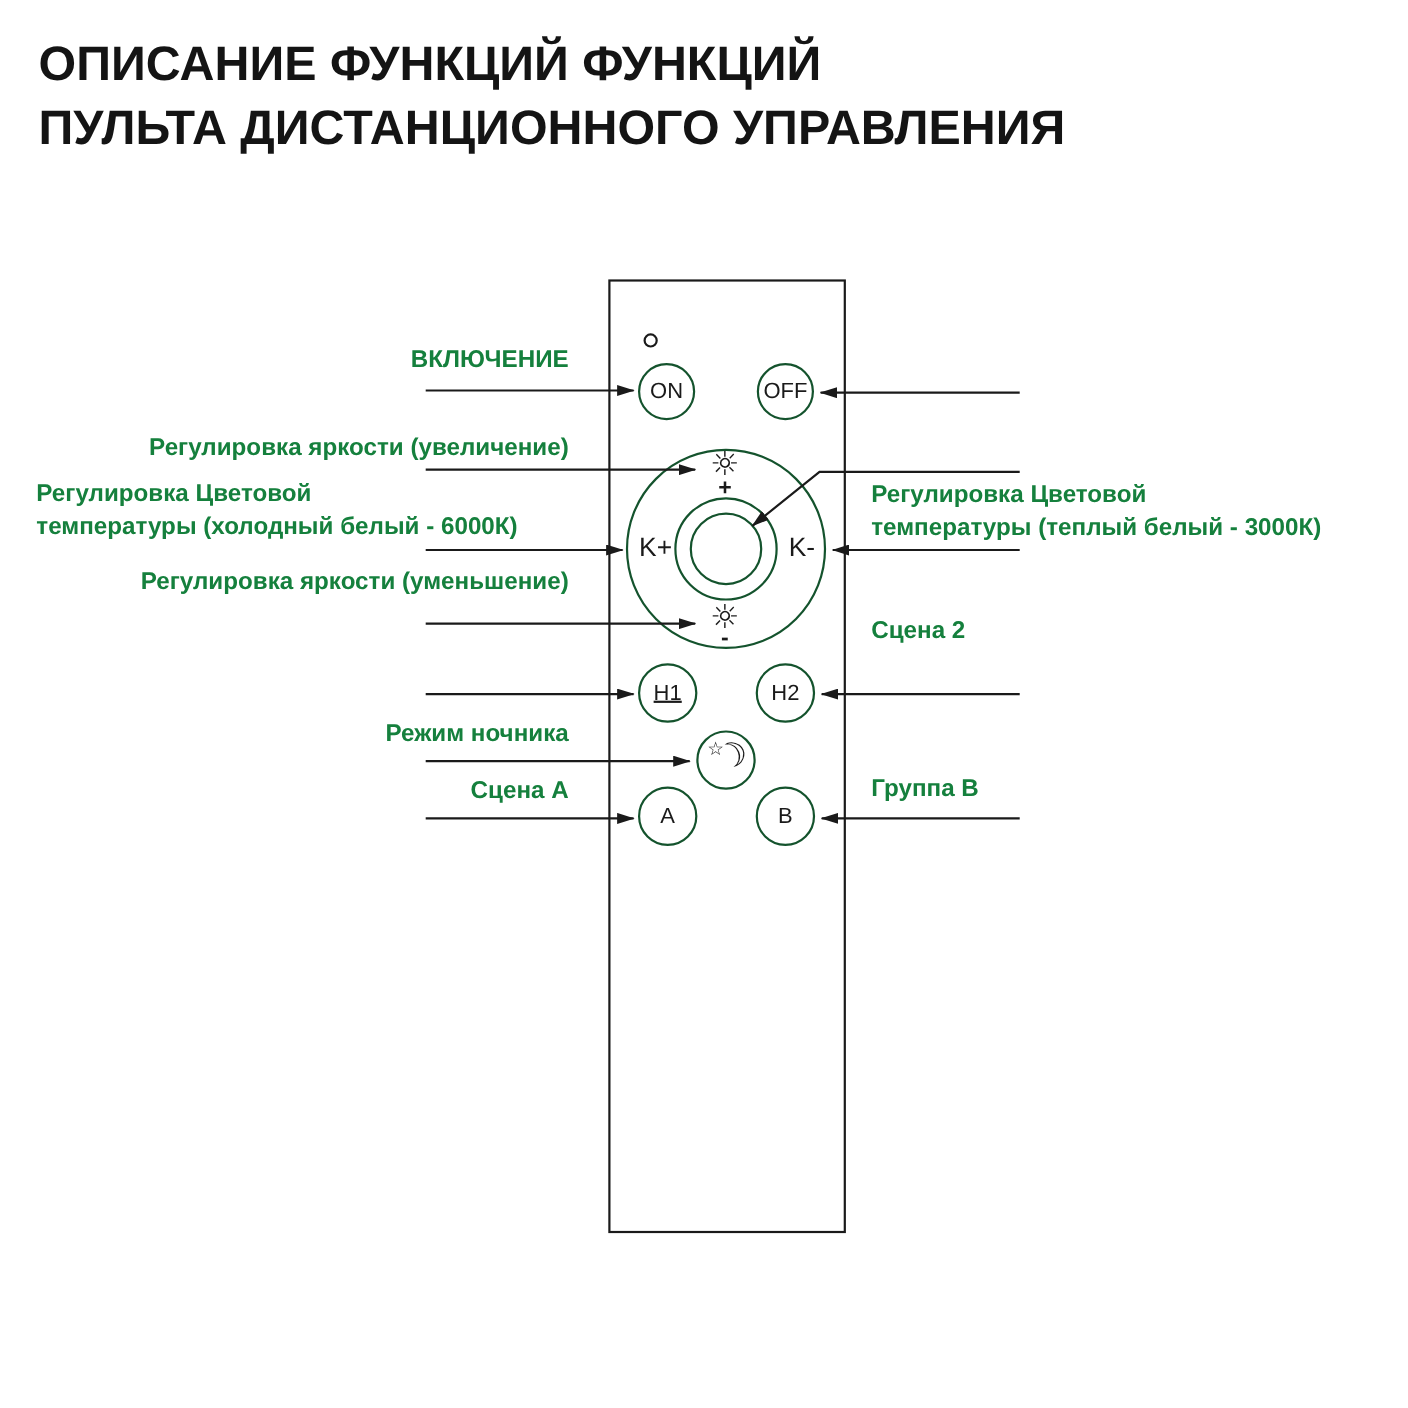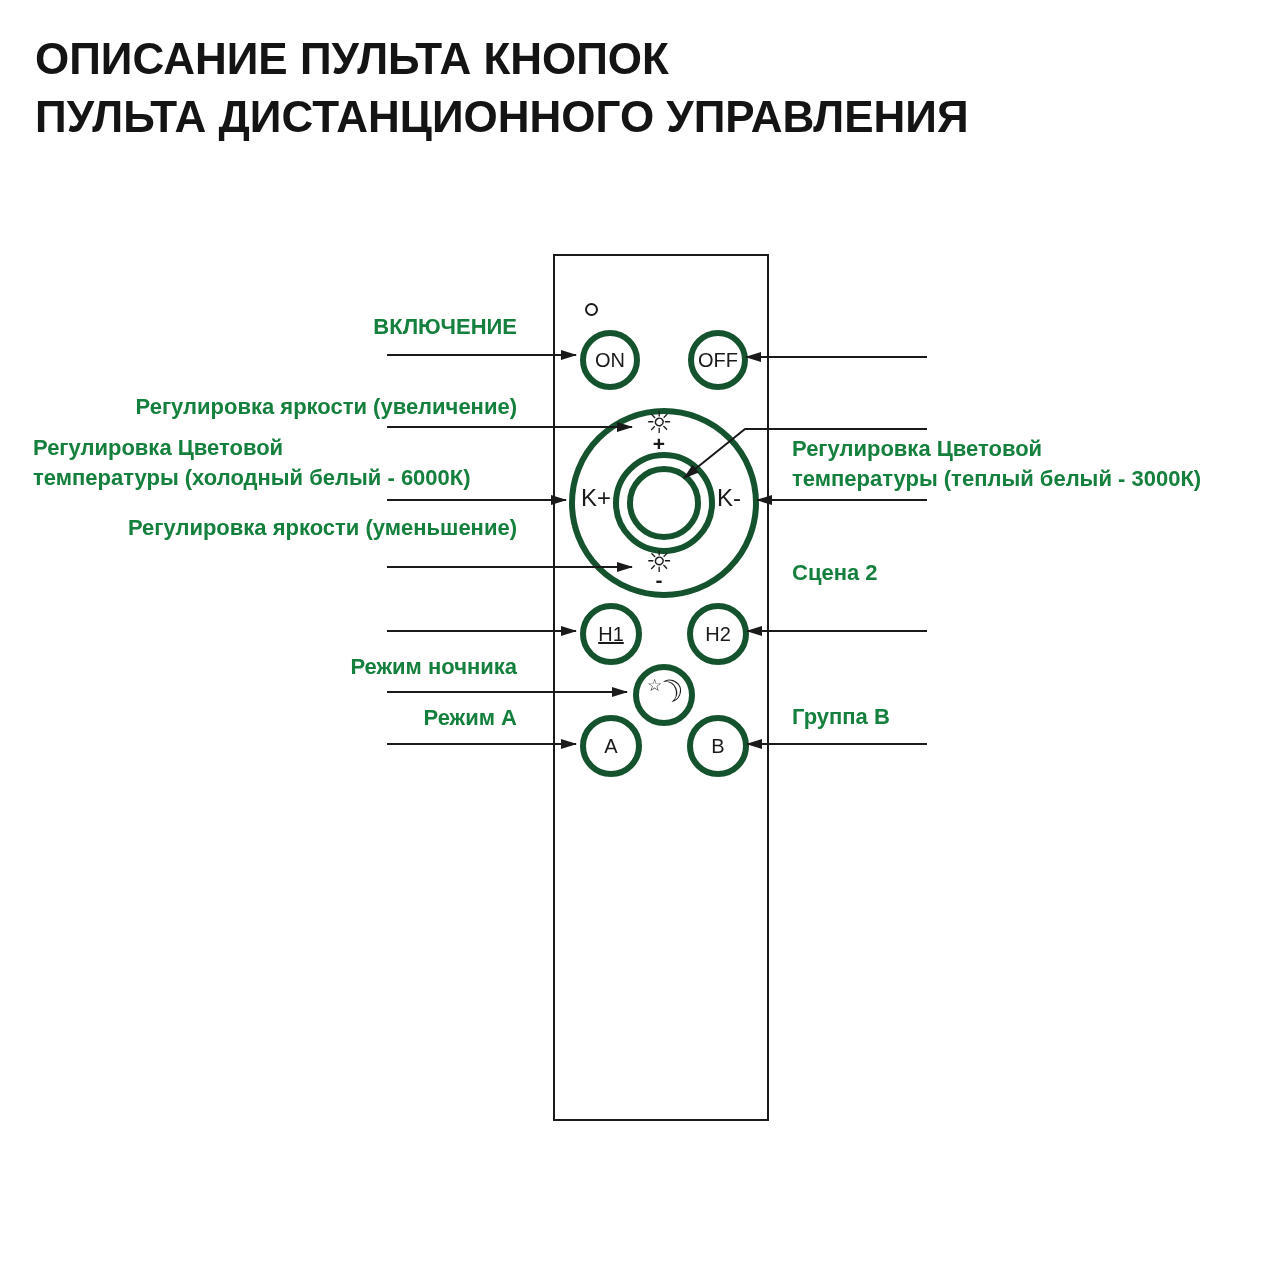--- a/index.html
+++ b/index.html
@@ -14,21 +14,21 @@
   .lbl{position:absolute;font-size:22px;font-weight:bold;line-height:30px;color:#15803d;}
   .ra{left:30px;width:487px;text-align:right;}
   .la{left:792px;width:470px;text-align:left;}
 
   
   .remote{position:absolute;left:553px;top:254px;width:212px;height:863px;
           border:2px solid #1a1a1a;background:#fff;}
   .led{position:absolute;left:585px;top:303px;width:9px;height:9px;
        border:2px solid #1a1a1a;border-radius:50%;background:#fff;}
 
-  .circle{position:absolute;border:6px solid #14532d;border-radius:50%;background:#fff;
+  .circle{position:absolute;border:2px solid #14532d;border-radius:50%;background:#fff;
           display:flex;align-items:center;justify-content:center;
           font-size:20px;font-weight:normal;color:#1a1a1a;box-sizing:content-box;}
   .btn-on {left:580px;top:330px;width:48px;height:48px;}
   .btn-off{left:688px;top:330px;width:48px;height:48px;}
   .dial-outer{left:569px;top:408px;width:178px;height:178px;}
   .dial-mid  {left:613px;top:452px;width:90px;height:90px;}
   .dial-inner{left:627px;top:466px;width:62px;height:62px;}
   .btn-h1{left:580px;top:603px;width:50px;height:50px;text-decoration:underline;}
   .btn-h2{left:687px;top:603px;width:50px;height:50px;}
   .btn-moon{left:633px;top:664px;width:50px;height:50px;}
@@ -54,33 +54,33 @@
              transform:rotate(-22deg);}
 
   .overlay{position:absolute;left:0;top:0;z-index:5;pointer-events:none;}
 </style>
 </head>
 <body>
 
 <div class="canvas">
 
   <div class="title">
-    <div>ОПИСАНИЕ ПУЛЬТА КНОПОК</div>
+    <div>ОПИСАНИЕ ФУНКЦИЙ ФУНКЦИЙ</div>
     <div>ПУЛЬТА ДИСТАНЦИОННОГО УПРАВЛЕНИЯ</div>
   </div>
 
   <div class="lbl ra" style="top:312px">ВКЛЮЧЕНИЕ</div>
   <div class="lbl ra" style="top:392px">Регулировка яркости (увеличение)</div>
   <div class="lbl" style="left:33px;top:433px;text-align:left">
     <div>Регулировка Цветовой</div>
     <div>температуры (холодный белый - 6000К)</div>
   </div>
   <div class="lbl ra" style="top:513px">Регулировка яркости (уменьшение)</div>
   <div class="lbl ra" style="top:652px">Режим ночника</div>
-  <div class="lbl ra" style="top:703px">Режим А</div>
+  <div class="lbl ra" style="top:703px">Сцена А</div>
 
   <div class="lbl la" style="top:434px">
     <div>Регулировка Цветовой</div>
     <div>температуры (теплый белый - 3000К)</div>
   </div>
   <div class="lbl la" style="top:558px">Сцена 2</div>
   <div class="lbl la" style="top:702px">Группа В</div>
 
   <div class="remote"></div>
   <div class="led"></div>

